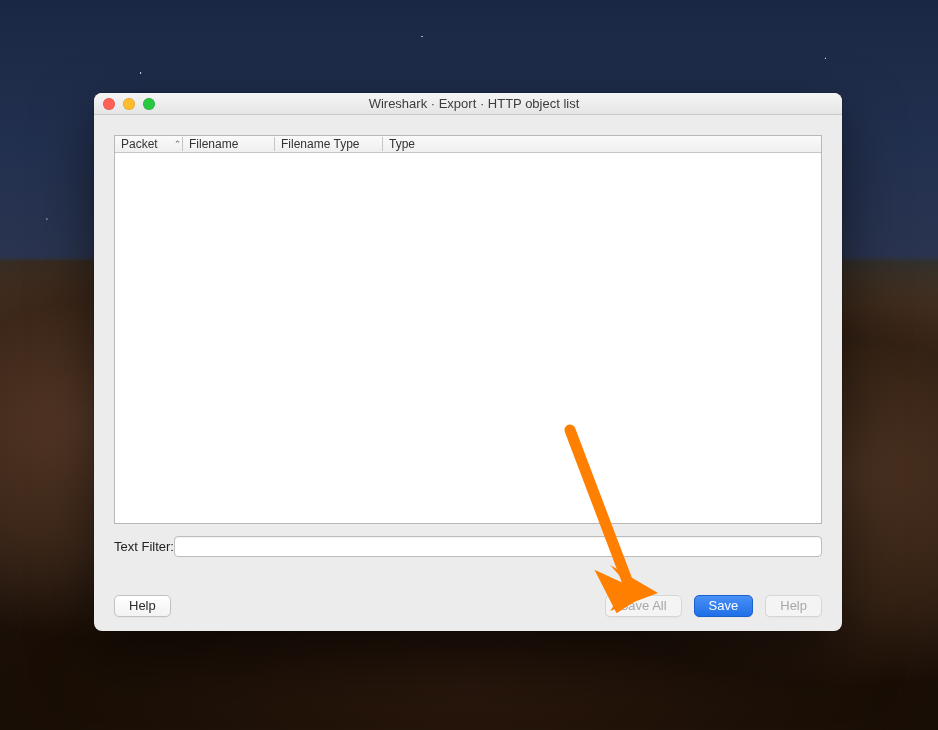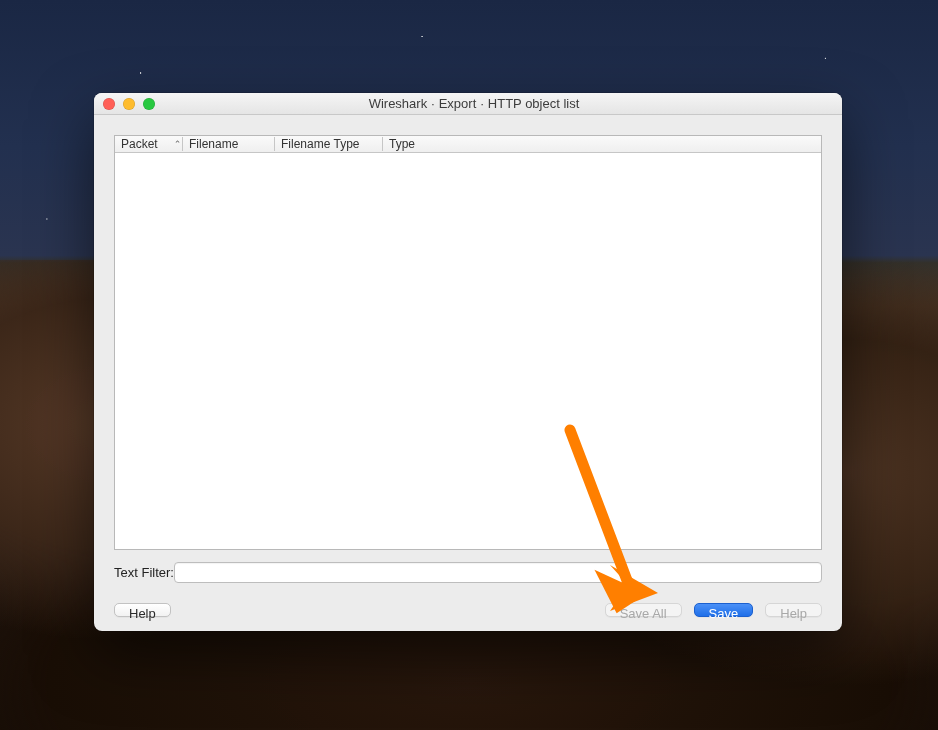--- a/index.html
+++ b/index.html
@@ -161,30 +161,31 @@
     .button-row {
       margin-top: 20px;
       display: flex;
       align-items: center;
     }
 
     .spacer { flex: 1; }
 
     .btn {
       font-size: 13px;
-      height: 14px;
+      height: 22px;
       line-height: 20px;
       padding: 0 14px;
       border-radius: 5px;
       border: 1px solid #c2c2c2;
       background: linear-gradient(#ffffff, #f2f2f2);
       color: #2a2a2a;
       cursor: default;
       margin-left: 12px;
       box-shadow: 0 1px 0 rgba(0,0,0,0.03);
+      margin-top: 18px;
     }
     .btn:first-child { margin-left: 0; }
 
     .btn-disabled {
       color: #a8a8a8;
       background: #f4f4f4;
       border-color: #d6d6d6;
     }
 
     .btn-primary {

